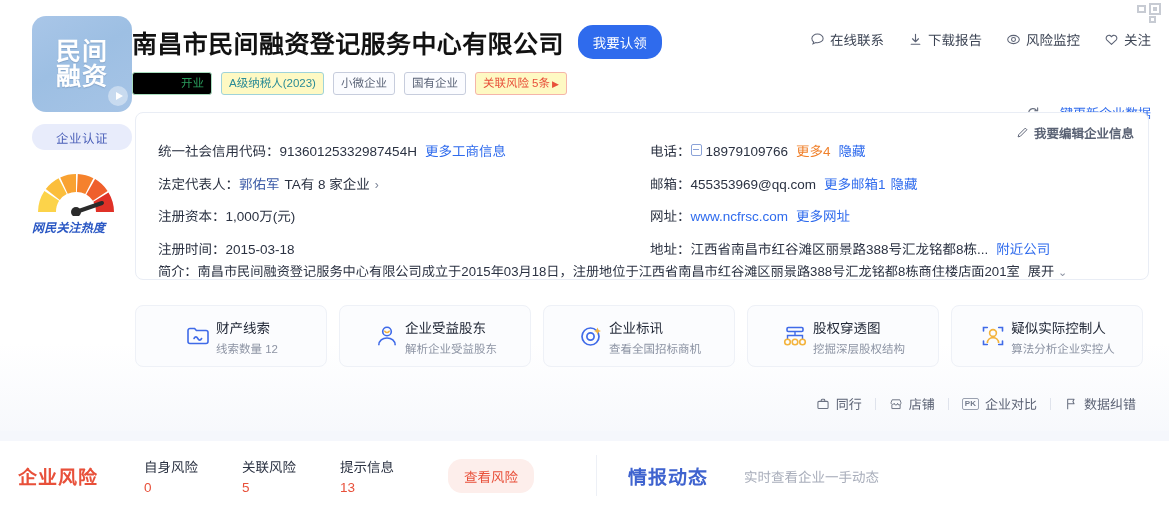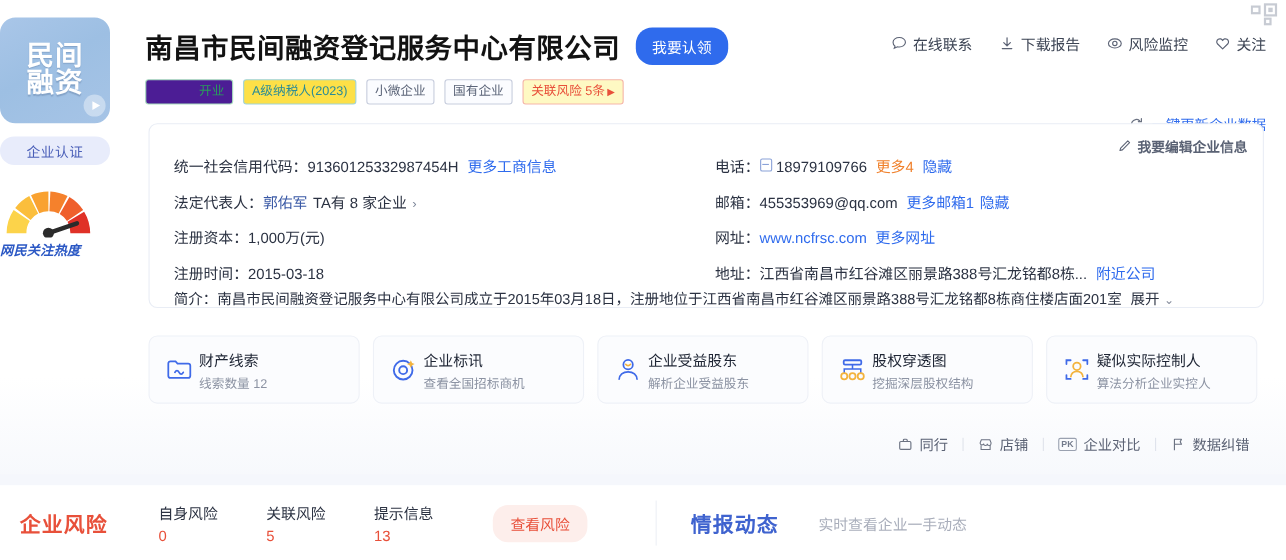--- a/index.html
+++ b/index.html
@@ -16,21 +16,21 @@
   
   .top-band {
     position:absolute; left:0; top:0; width:1169px; height:440px;
     background: linear-gradient(180deg,#ffffff 0%,#ffffff 78%,#f6f8fc 100%);
   }
 
   
   .corner-qr { position:absolute; right:6px; top:2px; width:26px; height:24px; opacity:.55; }
 
   
-  .rail { position:absolute; left:0; top:16px; width:104px; }
+  .rail { position:absolute; left:32px; top:16px; width:104px; }
   .logo-box {
     width:100px; height:96px; border-radius:14px;
     background: linear-gradient(150deg,#a9c6e8 0%,#9dbfe3 45%,#a6c4e6 100%);
     position:relative; overflow:hidden;
     display:flex; flex-direction:column; align-items:center; justify-content:center;
   }
   .logo-text {
     color:#ffffff; font-weight:bold; font-size:25px; line-height:1.02;
     letter-spacing:1px; text-align:center;
     text-shadow:0 1px 1px rgba(80,110,150,.35);
@@ -61,22 +61,22 @@
   }
   .claim-btn {
     background:#2f6bed; color:#fff; border:none; border-radius:15px;
     font-size:13.5px; padding:7px 15px; cursor:pointer; white-space:nowrap;
     font-family:inherit;
   }
   .tags-row { display:flex; align-items:center; gap:9px; margin-top:12px; }
   .tag {
     font-size:11.5px; padding:2.5px 7px; border-radius:3px; border:1px solid #ccd; white-space:nowrap; line-height:1.35;
   }
-  .tag.green { color:#2a9d5c; border-color:#a8ddbe; background:#4c1d95;padding-left:48px; }
-  .tag.teal  { color:#2a8b96; border-color:#9fd3d9; background:#fde047; }
+  .tag.green { color:#2a9d5c; border-color:#a8ddbe; background:#000000;padding-left:48px; }
+  .tag.teal  { color:#2a8b96; border-color:#9fd3d9; background:#fef9c3; }
   .tag.grey  { color:#5b6478; border-color:#c7cddd; background:#fbfcff; }
   .tag.red   { color:#e8503a; border-color:#f5b5a9; background:#fef9c3; }
   .tag.red .arrow { font-size:9px; margin-left:2px; }
 
   
   .hdr-actions {
     position:absolute; right:0; top:5px; display:flex; align-items:center; gap:24px;
     font-size:13.5px; color:#3c4454;
   }
   .hdr-act { display:flex; align-items:center; gap:5px; cursor:pointer; white-space:nowrap; }
@@ -124,21 +124,21 @@
     display:flex; align-items:center;
   }
   .brief-txt { overflow:hidden; text-overflow:ellipsis; max-width:930px; }
   .brief-more { color:#2b3242; margin-left:8px; cursor:pointer; white-space:nowrap; }
   .brief-more .dn { color:#8a90a0; font-size:11px; margin-left:4px; }
 
   
   .features { position:absolute; left:135px; top:305px; display:flex; gap:12px; }
   .fcard {
     width:192px; height:62px; border:1px solid #eef1f7; border-radius:8px; background:#fbfcfe;
-    display:flex; align-items:center; padding:0 13px; gap:4px; cursor:pointer;
+    display:flex; align-items:center; padding:0 13px; gap:4px; cursor:pointer;justify-content:center;
   }
   .ficon { width:28px; height:28px; flex:none; }
   .ftexts { display:flex; flex-direction:column; gap:3px; min-width:0; }
   .ftitle { font-size:13.5px; color:#1e2534; white-space:nowrap; }
   .fsub { font-size:11.5px; color:#8c93a3; white-space:nowrap; }
 
   
   .subbar {
     position:absolute; right:20px; top:394px; display:flex; align-items:center;
     font-size:13px; color:#5c6375;
@@ -355,39 +355,39 @@
         <path d="M10 16.5c1.2-2.2 2.6-2.2 3.8 0s2.6 2.2 3.8 0" fill="none" stroke="#3f6ae8" stroke-width="1.6" stroke-linecap="round"></path>
       </svg>
       <div class="ftexts">
         <div class="ftitle">财产线索</div>
         <div class="fsub">线索数量 12</div>
       </div>
     </div>
 
     <div class="fcard">
       <svg class="ficon" viewBox="0 0 28 28">
+        <circle cx="14" cy="9.5" r="4.3" fill="none" stroke="#3f6ae8" stroke-width="1.6"></circle>
+        <path d="M5.8 23.2c0-4.4 3.7-7.2 8.2-7.2s8.2 2.8 8.2 7.2" fill="none" stroke="#3f6ae8" stroke-width="1.6"></path>
+        <path d="M11.8 9.2c1.2 1.6 3.2 1.6 4.4 0" fill="none" stroke="#f3b33d" stroke-width="1.5" stroke-linecap="round"></path>
+      </svg>
+      <div class="ftexts">
+        <div class="ftitle">企业受益股东</div>
+        <div class="fsub">解析企业受益股东</div>
+      </div>
+    </div>
+
+    <div class="fcard">
+      <svg class="ficon" viewBox="0 0 28 28">
         <circle cx="13.5" cy="14.5" r="8.5" fill="none" stroke="#3f6ae8" stroke-width="1.7"></circle>
         <circle cx="13.5" cy="14.5" r="3.6" fill="none" stroke="#3f6ae8" stroke-width="1.7"></circle>
         <path d="M20.5 5.5l1.1 2.4 2.4 1.1-2.4 1.1-1.1 2.4-1.1-2.4-2.4-1.1 2.4-1.1z" fill="#f3b33d"></path>
       </svg>
       <div class="ftexts">
         <div class="ftitle">企业标讯</div>
         <div class="fsub">查看全国招标商机</div>
-      </div>
-    </div>
-
-    <div class="fcard">
-      <svg class="ficon" viewBox="0 0 28 28">
-        <circle cx="14" cy="9.5" r="4.3" fill="none" stroke="#3f6ae8" stroke-width="1.6"></circle>
-        <path d="M5.8 23.2c0-4.4 3.7-7.2 8.2-7.2s8.2 2.8 8.2 7.2" fill="none" stroke="#3f6ae8" stroke-width="1.6"></path>
-        <path d="M11.8 9.2c1.2 1.6 3.2 1.6 4.4 0" fill="none" stroke="#f3b33d" stroke-width="1.5" stroke-linecap="round"></path>
-      </svg>
-      <div class="ftexts">
-        <div class="ftitle">企业受益股东</div>
-        <div class="fsub">解析企业受益股东</div>
       </div>
     </div>
 
     <div class="fcard">
       <svg class="ficon" viewBox="0 0 28 28">
         <rect x="6" y="5.5" width="16" height="4" rx="1.2" fill="none" stroke="#3f6ae8" stroke-width="1.6"></rect>
         <path d="M14 9.5v4M6.5 17v-3.5h15V17" fill="none" stroke="#3f6ae8" stroke-width="1.4"></path>
         <circle cx="6.5" cy="20" r="2.8" fill="none" stroke="#f3b33d" stroke-width="1.6"></circle>
         <circle cx="14" cy="20" r="2.8" fill="none" stroke="#f3b33d" stroke-width="1.6"></circle>
         <circle cx="21.5" cy="20" r="2.8" fill="none" stroke="#f3b33d" stroke-width="1.6"></circle>

